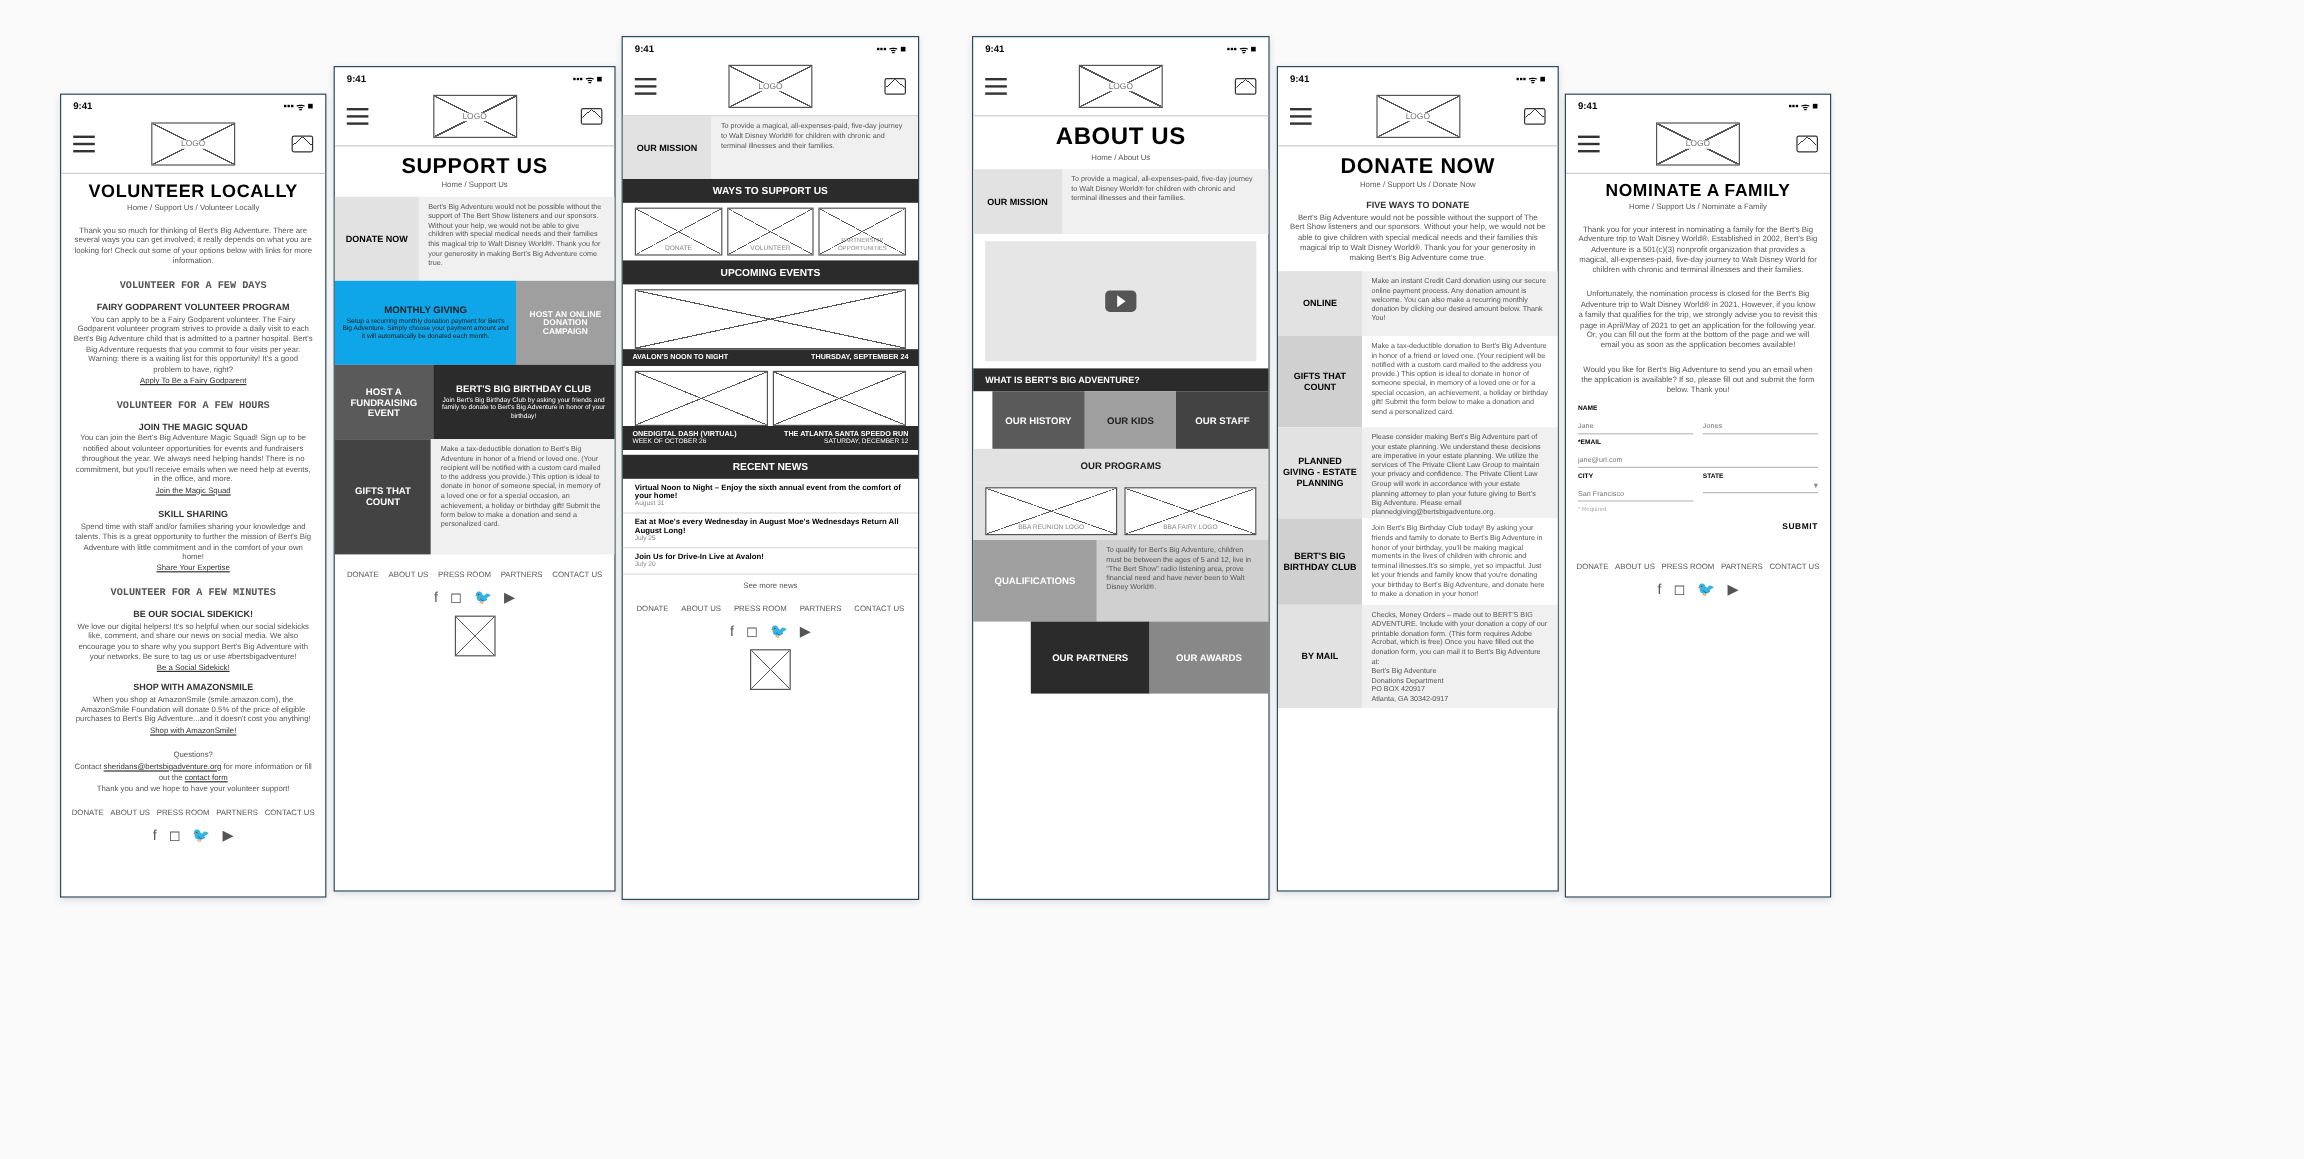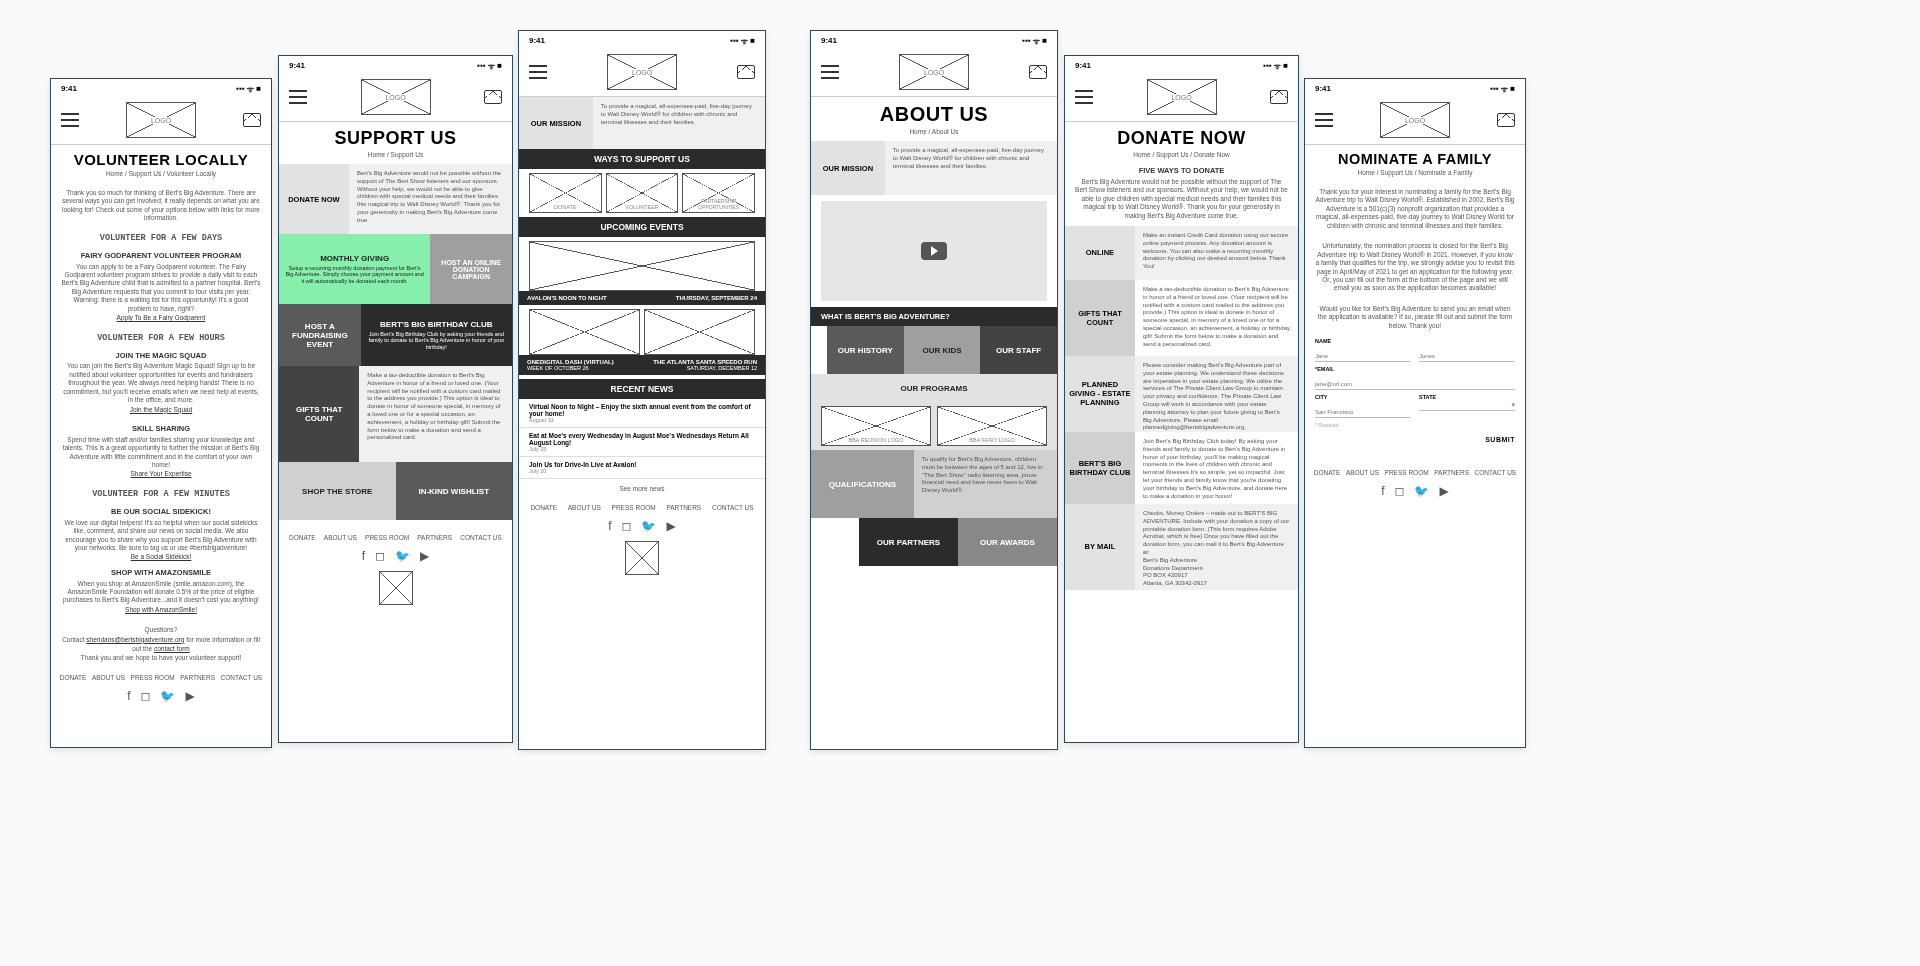--- a/index.html
+++ b/index.html
@@ -103,21 +103,21 @@
 .row { display: flex; }
 .tile {
   display: flex; align-items: center; justify-content: center;
   text-align: center; padding: 6px;
   font-weight: 800; font-size: 8px; color: #222;
   text-transform: uppercase;
 }
 .tile.dark { background: #2b2b2b; color: #fff; }
 .tile.dark2 { background: #434343; color: #fff; }
 .tile.dark3 { background: #5a5a5a; color: #fff; }
-.tile.gray1 { background: #86efac; }
+.tile.gray1 { background: #0ea5e9; }
 .tile.gray2 { background: #e2e2e2; }
 .tile.gray3 { background: #9f9f9f; text-align: center; }
 .tile.gray4 { background: #d0d0d0; }
 .tile .tile-desc { font-weight: 400; font-size: 5.5px; text-transform: none; margin-top: 2px; line-height: 1.2; }
 .tile-col { flex-direction: column; }
 .strip-dark {
   background: #2b2b2b; color: #fff; text-align: center;
   font-weight: 800; font-size: 8.5px; padding: 5px; text-transform: uppercase;
 }
 
@@ -295,24 +295,20 @@
       <span>BERT'S BIG BIRTHDAY CLUB</span>
       <span class="tile-desc">Join Bert's Big Birthday Club by asking your friends and family to donate to Bert's Big Adventure in honor of your birthday!</span>
     </div>
   </div>
 
   <div class="row" style="height:96px;">
     <div class="tile dark2" style="flex:1;">GIFTS THAT COUNT</div>
     <div class="desc-right" style="flex:2;">Make a tax-deductible donation to Bert's Big Adventure in honor of a friend or loved one. (Your recipient will be notified with a custom card mailed to the address you provide.) This option is ideal to donate in honor of someone special, in memory of a loved one or for a special occasion, an achievement, a holiday or birthday gift! Submit the form below to make a donation and send a personalized card.</div>
   </div>
 
-  <div class="row" style="height:58px;">
-    <div class="tile gray4" style="flex:1;">SHOP THE STORE</div>
-    <div class="tile dark3" style="flex:1;">IN-KIND WISHLIST</div>
-  </div>
 
   <div class="footer-nav" style="margin-top:8px;">
     <span>DONATE</span>
     <span>ABOUT US</span>
     <span>PRESS ROOM</span>
     <span>PARTNERS</span>
     <span>CONTACT US</span>
   </div>
   <div class="social">
     <span>f</span>
@@ -457,21 +453,21 @@
     <div class="img-ph" style="flex:1; height:40px; position:relative;">
           <div class="caption">BBA FAIRY LOGO</div>
         </div>
   </div>
 
   <div class="row" style="height:68px;">
     <div class="tile gray3" style="flex:1; color:#fff;">QUALIFICATIONS</div>
     <div class="desc-right" style="flex:1.4; background:#d0d0d0;">To qualify for Bert's Big Adventure, children must be between the ages of 5 and 12, live in "The Bert Show" radio listening area, prove financial need and have never been to Walt Disney World®.</div>
   </div>
 
-  <div class="row" style="height:48px;margin-left:48px;">
+  <div class="row" style="height:60px;margin-left:48px;">
     <div class="tile dark" style="flex:1;">OUR PARTNERS</div>
     <div class="tile" style="flex:1; background:#888; color:#fff;">OUR AWARDS</div>
   </div>
 </div>
 
 <div class="phone" style="left:1064px; top:55px; width:235px; height:688px;">
   <div class="status-bar">
         <span>9:41</span>
         <span class="status-right">
           <span>▪▪▪</span>

